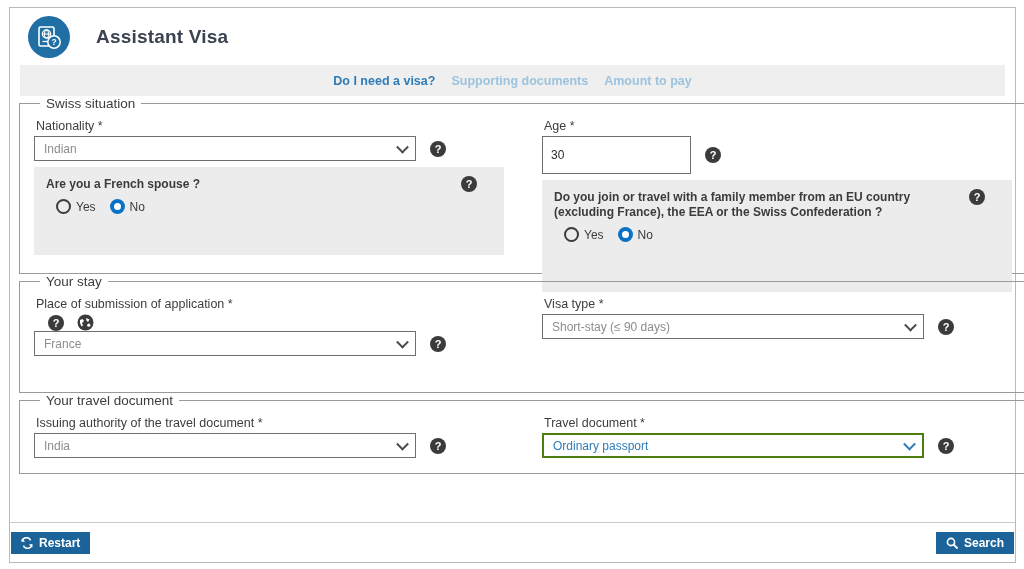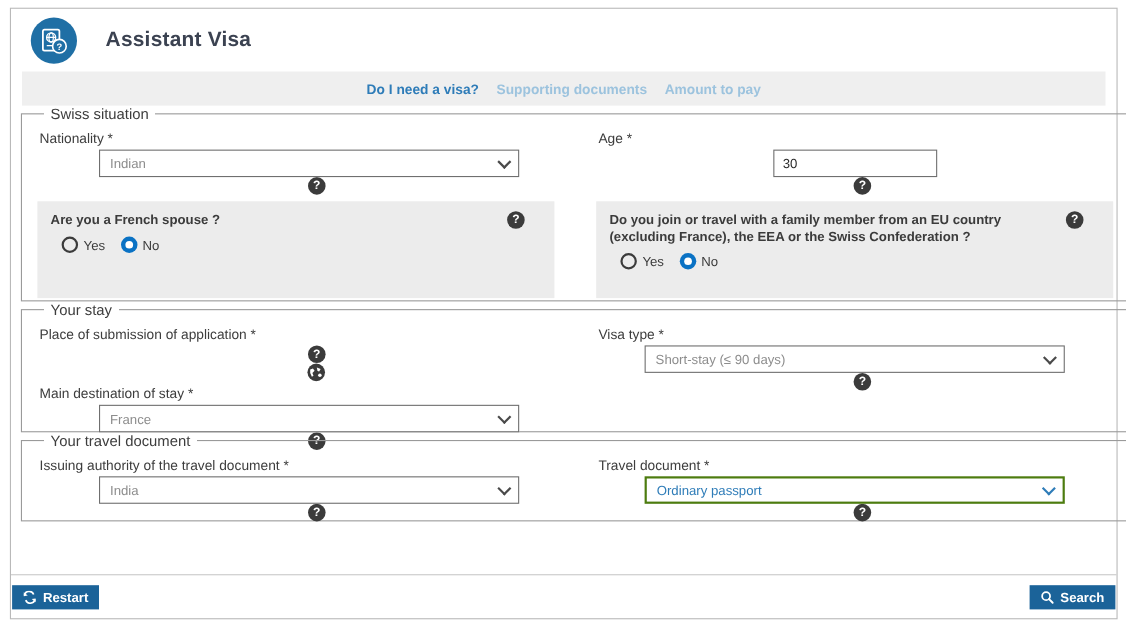--- a/index.html
+++ b/index.html
@@ -92,21 +92,21 @@
   .col-left  { width: 494px; flex: 0 0 494px; }
   .col-right { width: 470px; flex: 0 0 470px; margin-left: 14px; }
 
   
   .fieldlabel {
     font-size: 12.5px;
     color: #3d3d3d;
     margin: 4px 0 3px 2px;
     display: block;
   }
-  .ctrl-row { display: flex; align-items: center; flex-direction: column; }
+  .ctrl-row { display: flex; align-items: center; }
 
   .select-box {
     position: relative;
     width: 382px;
     height: 25px;
     border: 1px solid #6f6f6f;
     background: #ffffff;
     display: flex;
     align-items: center;
     padding: 0 22px 0 9px;
@@ -127,21 +127,21 @@
     border-bottom: 2px solid #4a4a4a;
     transform: translateY(-70%) rotate(45deg);
   }
   .select-box.focused .chev {
     border-right-color: #2e7cb8;
     border-bottom-color: #2e7cb8;
   }
 
   .text-input {
     width: 149px;
-    height: 25px;
+    height: 38px;
     border: 1px solid #6f6f6f;
     background: #ffffff;
     font-size: 12px;
     color: #2b2b2b;
     padding: 5px 8px;
     font-family: "Liberation Sans", sans-serif;
   }
 
   
   .help-icon {
@@ -166,21 +166,21 @@
   }
 
   
   .radio-panel {
     background: #ececec;
     margin-top: 6px;
     padding: 10px 12px 14px 12px;
     position: relative;
   }
   .panel-situation { width: 470px; height: 88px; }
-  .panel-eu        { width: 470px; height: 88px; }
+  .panel-eu        { width: 470px; height: 112px; }
   .radio-question {
     font-size: 12px;
     font-weight: bold;
     color: #3b3b3b;
     line-height: 15px;
     width: 390px;
   }
   .radio-panel .help-icon {
     position: absolute;
     top: 9px; right: 27px;
@@ -346,21 +346,20 @@
             <span class="globe-icon">
               <svg width="17" height="17" viewBox="0 0 17 17" aria-hidden="true">
                 <circle cx="8.5" cy="8.5" r="8" fill="#3b3b3b"></circle>
                 <path d="M3 6 L5.5 5 L7 7 L5 9 L6 11.5 L4.5 12.5 L3 9 Z" fill="#ffffff"></path>
                 <path d="M9 4 L12.5 5.5 L11 8 L9.5 6.5 Z" fill="#ffffff"></path>
                 <circle cx="11.8" cy="11.2" r="1.6" fill="#ffffff"></circle>
               </svg>
             </span>
           </div>
 
-          <label class="fieldlabel">Main destination of stay *</label>
           <div class="ctrl-row">
             <div class="select-box">
               <span>France</span>
               <span class="chev"></span>
             </div>
             <div class="help-icon">?</div>
           </div>
         </div>
 
         <div class="col-right">

